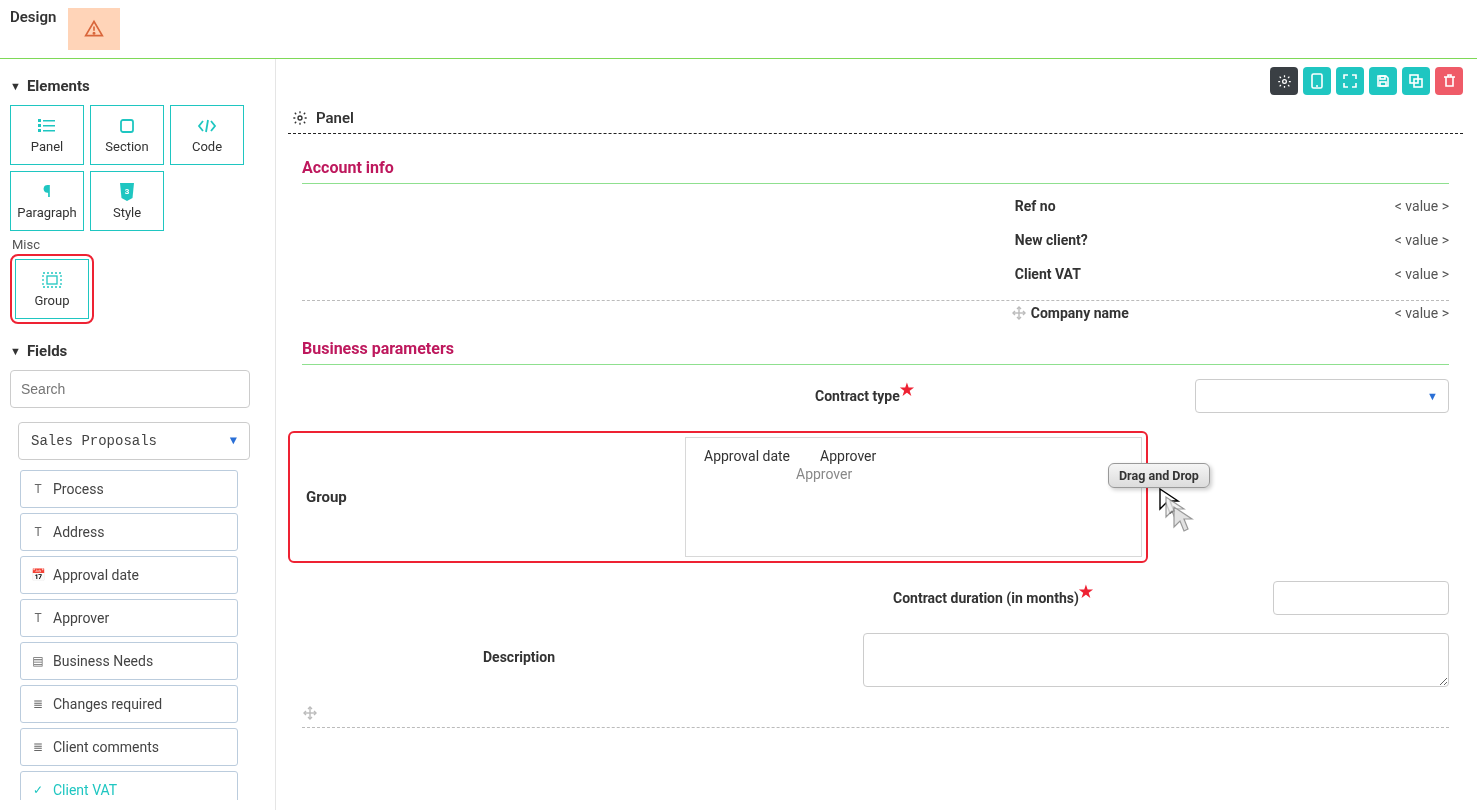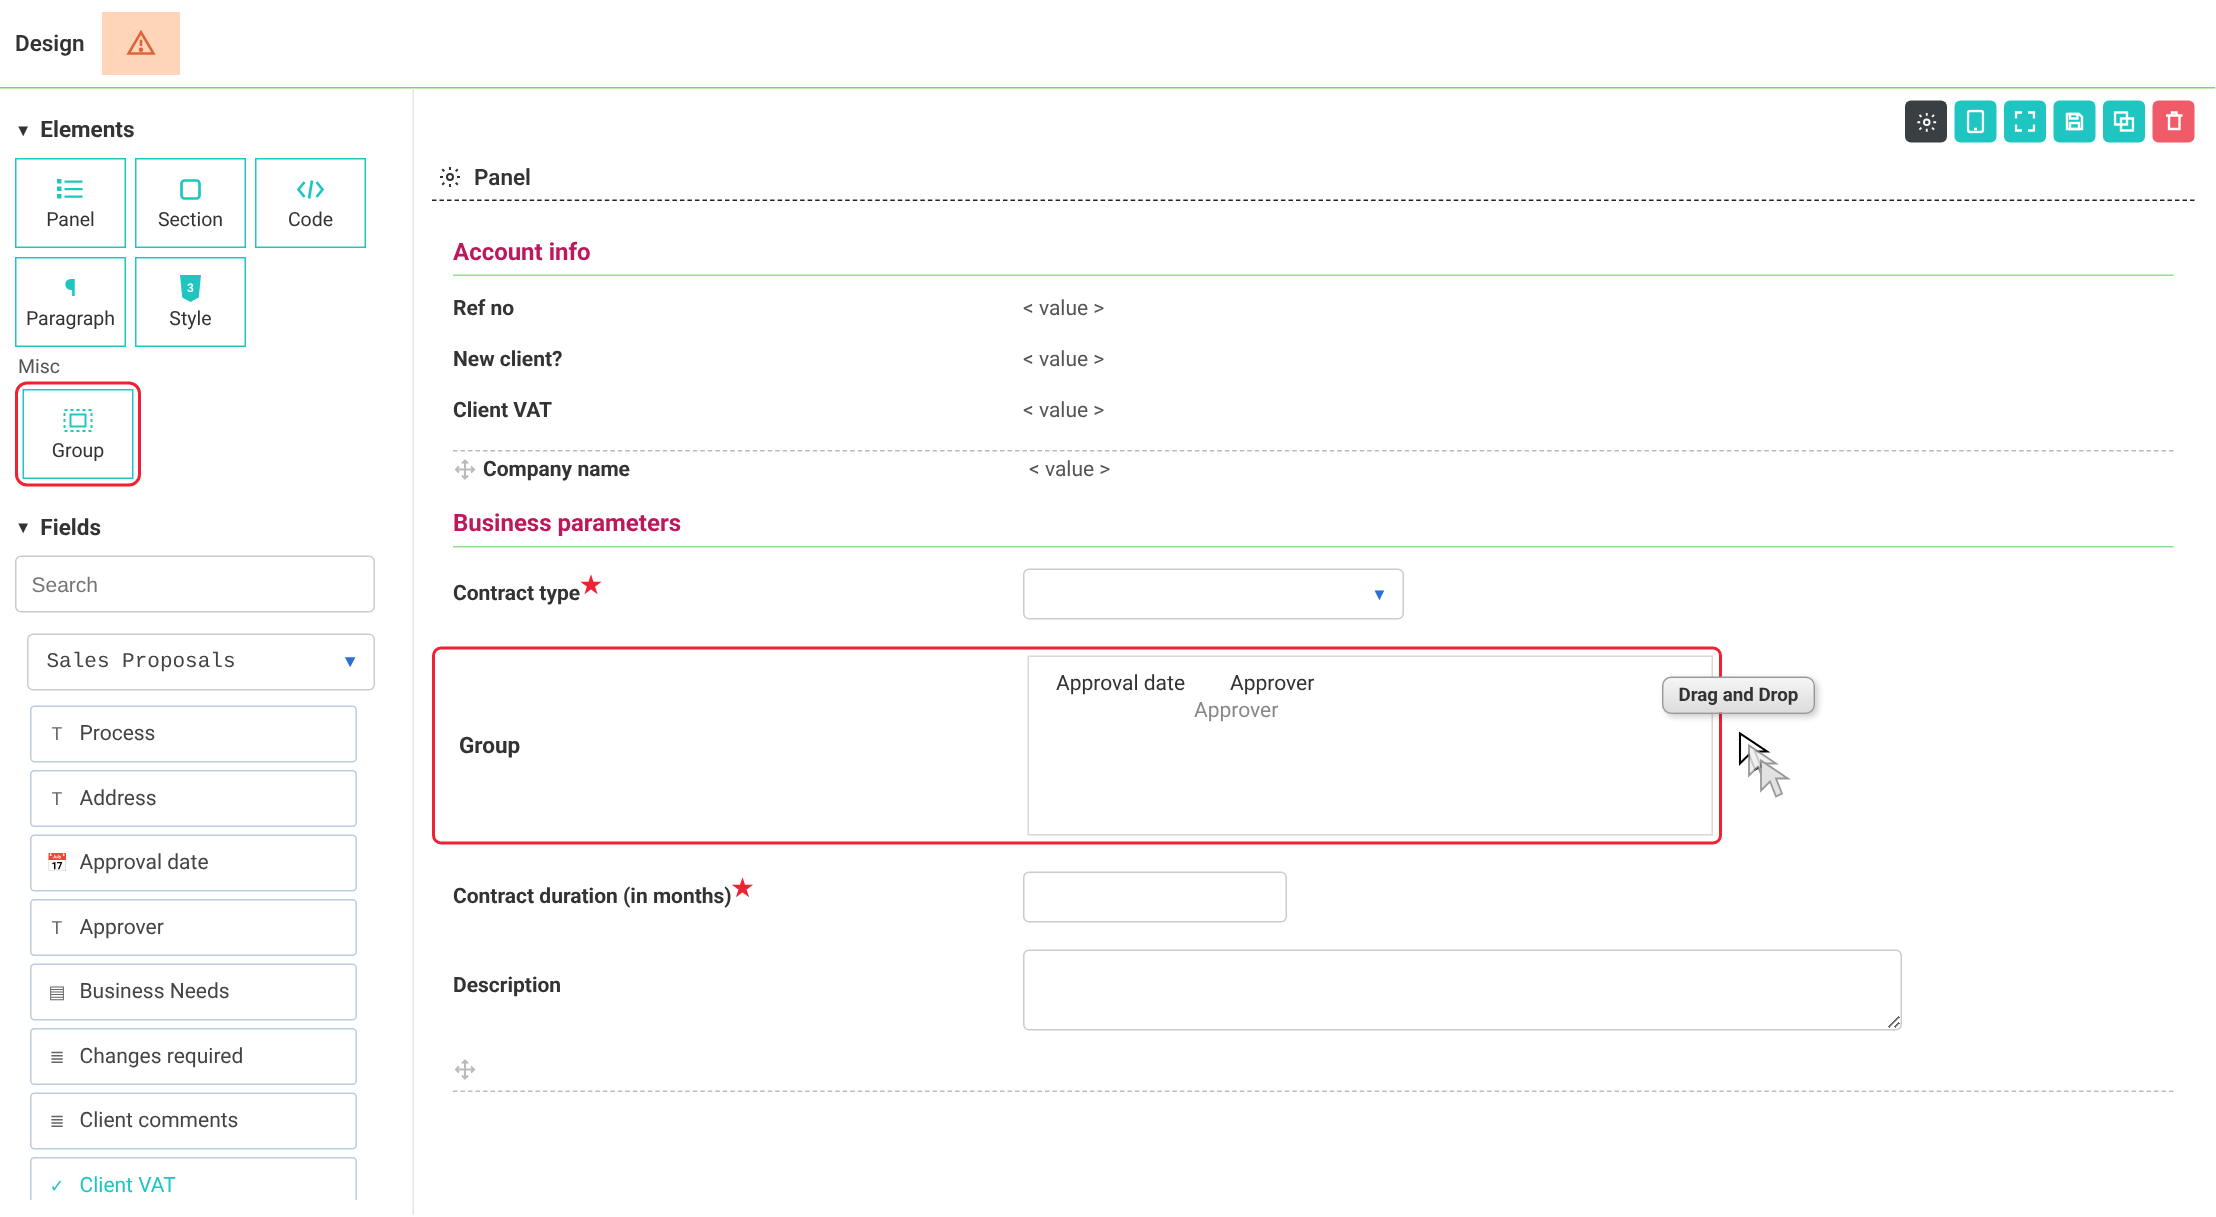--- a/index.html
+++ b/index.html
@@ -1,19 +1,19 @@
 <!DOCTYPE html>
 <html><head>
 <meta charset="utf-8">
 <style>
 * { box-sizing: border-box; margin: 0; padding: 0; }
 body { font-family: -apple-system, BlinkMacSystemFont, "Segoe UI", Roboto, Arial, sans-serif; font-size: 14px; color: #333; background: #fff; }
 
 
-.topbar { display: flex; align-items: center; padding: 8px 10px; border-bottom: 1px solid #7ed957; }
+.topbar { display: flex; align-items: flex-start; padding: 8px 10px; border-bottom: 1px solid #7ed957; }
 .design-label { font-size: 15px; font-weight: 600; color: #333; margin-right: 12px; }
 .warn-btn { width: 52px; height: 42px; background: #ffd4b8; display: flex; align-items: center; justify-content: center; cursor: pointer; }
 
 
 .main { display: flex; height: calc(100vh - 60px); }
 .sidebar { width: 275px; padding: 10px 8px 10px 10px; overflow-y: auto; }
 .sidebar-scroll { height: 100%; overflow-y: auto; padding-right: 6px; }
 .canvas-wrap { flex: 1; padding: 8px 14px 20px 12px; border-left: 1px solid #e5e5e5; position: relative; overflow-y: auto; }
 
 
@@ -42,21 +42,21 @@
 .tool-dark { background: #3a3f44; }
 .tool-teal { background: #1fc6c1; }
 .tool-red { background: #ef5b68; }
 
 
 .panel-hdr { display: flex; align-items: center; gap: 8px; padding: 6px 4px; border-bottom: 1.5px dashed #222; margin-bottom: 14px; font-weight: 600; font-size: 15px; }
 .panel-body { padding: 0 14px; }
 
 .sub-heading { font-size: 16px; font-weight: 700; color: #be185d; padding: 10px 0 6px 0; border-bottom: 1.5px solid #8fe08f; margin-bottom: 14px; }
 
-.kv-row { display: flex; align-items: center; margin-bottom: 18px; }
+.kv-row { display: flex; align-items: center; margin-bottom: 18px; justify-content: flex-end; }
 .kv-label { width: 380px; font-weight: 700; font-size: 14px; color: #333; position: relative; }
 .kv-value { color: #555; font-size: 14px; }
 .req-star { color: #e23; font-size: 16px; position: absolute; top: -8px; }
 
 .move-handle { display:inline-flex; width:16px; height:16px; align-items:center; justify-content:center; color:#aaa; margin-right:4px; }
 
 .ctype-select { width: 254px; height: 34px; border: 1px solid #ccc; border-radius: 4px; display: flex; align-items:center; justify-content:flex-end; padding-right:10px; cursor:pointer; }
 .ctype-select .chev { color:#2a6fd6; font-size:11px; }
 
 .group-drop { border: 2.5px solid #e23; border-radius: 6px; padding: 4px; margin: 0 0 18px -14px; width: 860px; }
@@ -66,21 +66,21 @@
 .gr-head { display:flex; gap:30px; font-size:14px; color:#333; margin-left: 8px; }
 .gr-approver2 { color:#888; margin-left:100px; margin-top:2px; font-size:14px; }
 
 .duration-input { width: 176px; height: 34px; border:1px solid #ccc; border-radius:4px; }
 .desc-input { width: 586px; height: 54px; border:1px solid #ccc; border-radius:4px; resize: both; }
 
 .dashed-bottom { border-bottom: 1.5px dashed #bbb; padding-bottom: 6px; margin-top: 6px; display:flex; align-items:center; }
 .brd-top-dash { border-top: 1.5px dashed #bbb; padding-top:4px; }
 
 
-.dnd-tip { position:absolute; left: 832px; top: 392px; background: linear-gradient(#f5f5f5,#dcdcdc); border:1px solid #999; border-radius:6px; padding:4px 10px; font-size:12.5px; font-weight:700; color:#333; box-shadow: 2px 2px 4px rgba(0,0,0,.2); z-index: 50; }
+.dnd-tip { position:absolute; left: 832px; top: 404px; background: linear-gradient(#f5f5f5,#dcdcdc); border:1px solid #999; border-radius:6px; padding:4px 10px; font-size:12.5px; font-weight:700; color:#333; box-shadow: 2px 2px 4px rgba(0,0,0,.2); z-index: 50; }
 
 
 .ghost-cursor { position:absolute; left: 882px; top: 428px; z-index:40; }
 
 
 .sidebar-scroll::-webkit-scrollbar { width: 8px; }
 .sidebar-scroll::-webkit-scrollbar-thumb { background: #cfcfcf; border-radius: 4px; }
 </style>
 </head>
 <body>

